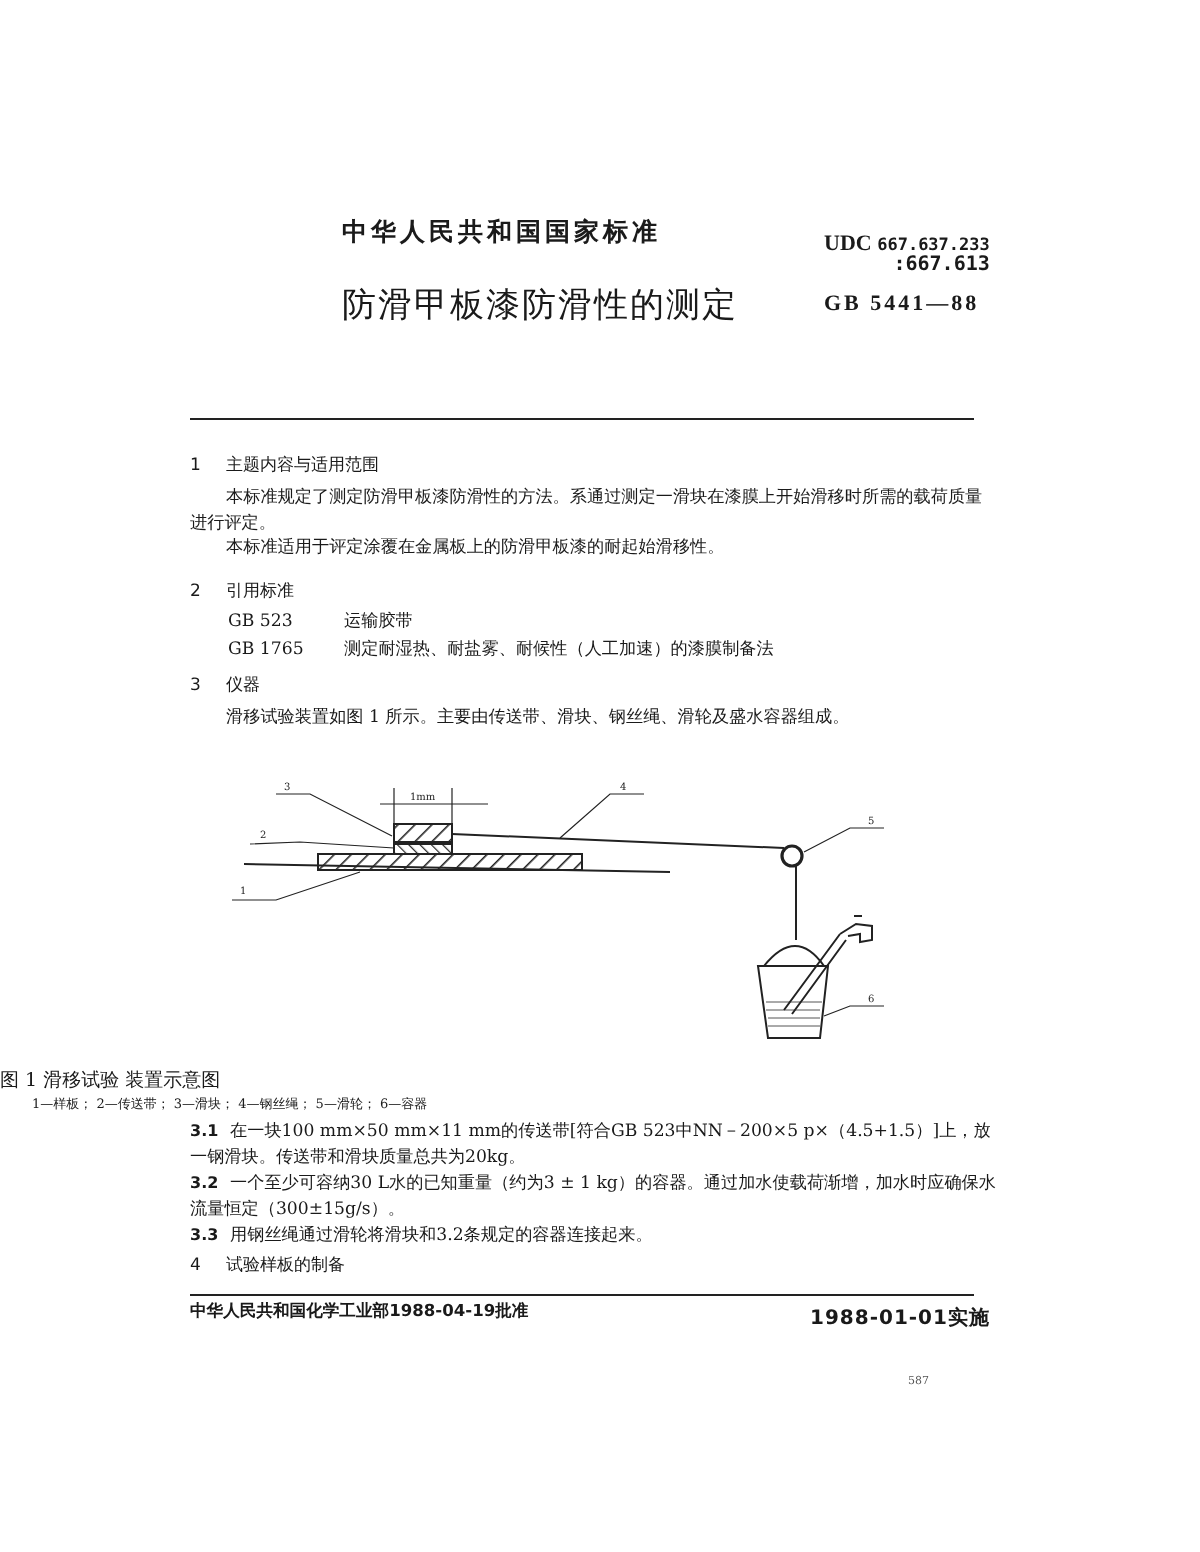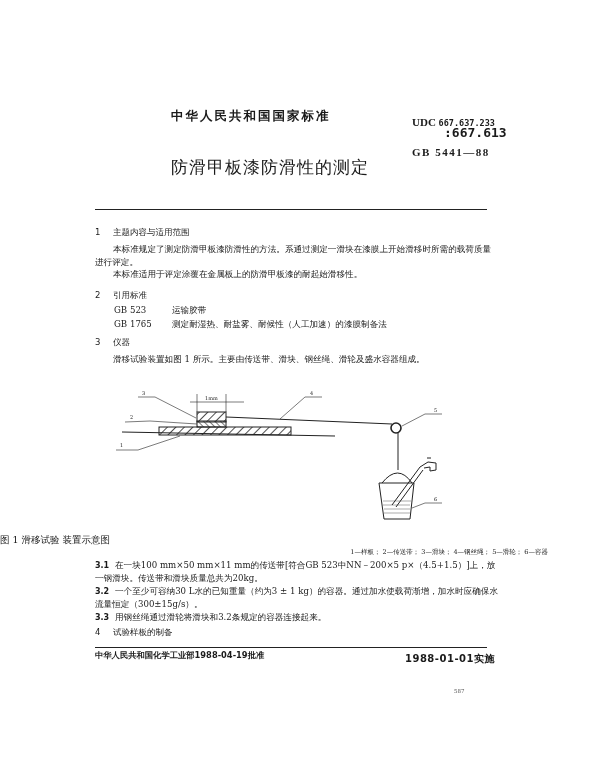--- a/index.html
+++ b/index.html
@@ -4,34 +4,34 @@
   <style>
     html, body { margin: 0; padding: 0; }
     body {
       width: 600px; height: 776px; background: #ffffff; position: relative; overflow: hidden;
       font-family: "DejaVu Serif", "Liberation Serif", serif; color: #1a1a1a;
     }
     .abs { position: absolute; }
     .hdr-country { left: 171px; top: 108px; font-family: "DejaVu Sans", sans-serif; font-weight: bold; font-size: 12.5px; letter-spacing: 2px; }
     .udc { left: 412px; top: 117px; font-family: "Liberation Serif", serif; font-weight: bold; font-size: 11px; line-height: 10px; }
     .udc .udc-num { font-family: "DejaVu Sans Mono", monospace; font-size: 8.5px; }
-    .udc .udc-num2 { display: block; padding-left: 32px; font-family: "DejaVu Sans Mono", monospace; font-size: 13px; }
-    .title-zh { left: 171px; top: 156px; font-family: "DejaVu Sans", sans-serif; font-size: 17px; letter-spacing: 1px; }
+    .udc .udc-num2 { display: block; padding-left: 32px; font-family: "DejaVu Sans Mono", monospace; font-size: 10px; text-align: right; }
+    .title-zh { left: 171px; top: 141px; font-family: "DejaVu Sans", sans-serif; font-size: 17px; letter-spacing: 1px; }
     .gbnum { left: 412px; top: 146px; font-family: "Liberation Serif", serif; font-weight: bold; font-size: 11px; letter-spacing: 1.5px; }
     .title-en { left: 175px; top: 166px; font-family: "DejaVu Sans Mono", monospace; font-weight: bold; font-size: 10px; line-height: 13px; }
     .title-en .l2 { display:block; padding-left: 26px; }
     .rule { left: 95px; width: 392px; height: 0; border-top: 1.6px solid #222; }
     .sec { font-family: "DejaVu Sans", sans-serif; font-weight: normal; font-size: 8.5px; }
     .sec .num { display: inline-block; width: 18px; }
     .para { font-size: 8.6px; line-height: 13px; width: 400px; }
     .indent { text-indent: 18px; }
     .ref { font-size: 8.6px; }
     .ref .code { display:inline-block; width: 58px; }
     .fig-caption { left: 0; width: 600px; text-align: left; top: 534px; font-size: 9.5px; }
-    .fig-legend { left: 0; width: 548px; text-align: right; top: 548px; font-size: 6.5px; }
+    .fig-legend { left: 16px; width: 548px; text-align: left; top: 548px; font-size: 6.5px; }
     .sub { font-size: 8.6px; line-height: 13px; width: 405px; }
     .sub b { font-family: "DejaVu Sans", sans-serif; font-size: 8px; display: inline-block; width: 20px; }
     .foot-left { left: 95px; top: 650px; font-family: "DejaVu Sans", sans-serif; font-weight: bold; font-size: 8.3px; }
     .foot-right { left: 405px; top: 652px; font-family: "DejaVu Sans", sans-serif; font-weight: bold; font-size: 10px; letter-spacing: 0.5px; }
     .pageno { left: 454px; top: 688px; font-size: 5.5px; color: #555; }
     svg text { font-family: "DejaVu Serif", serif; }
   </style>
 </head>
 <body>
 

